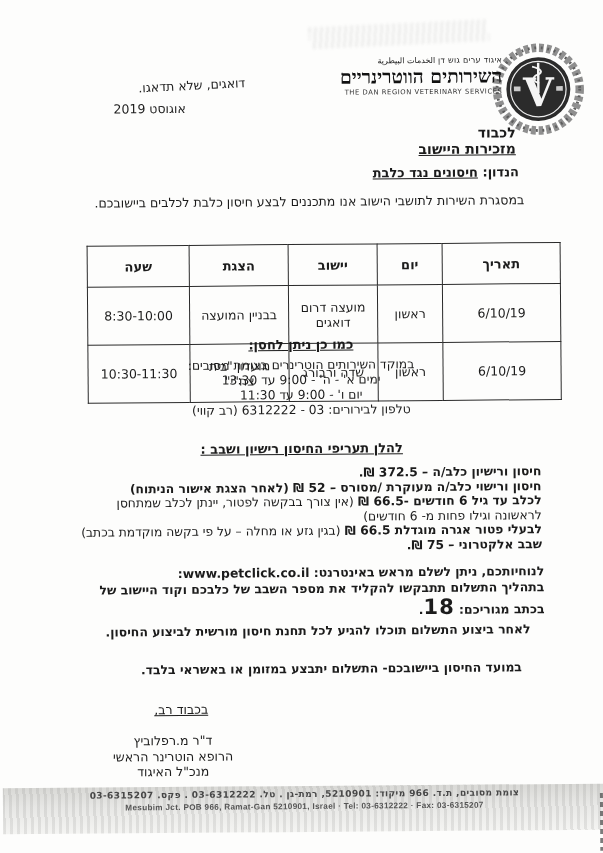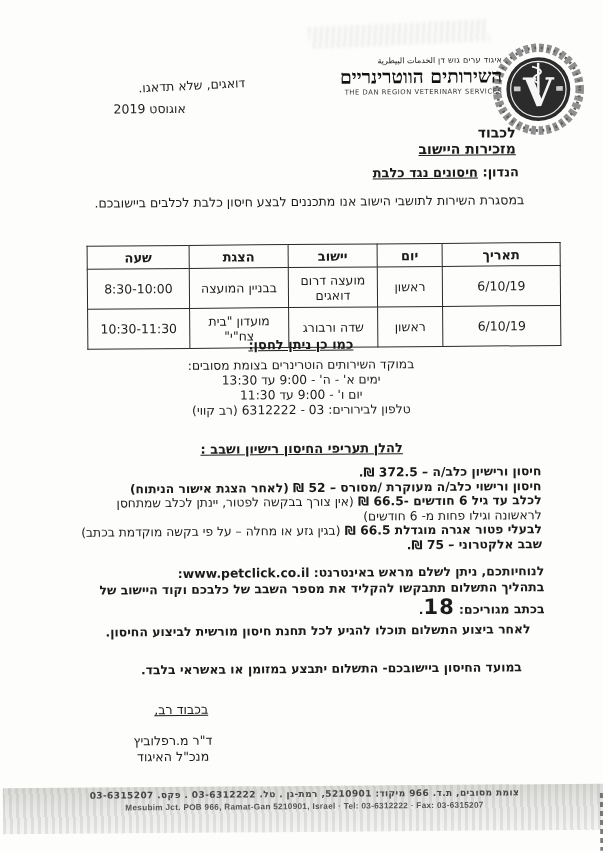--- a/index.html
+++ b/index.html
@@ -39,21 +39,21 @@
   .subject{right:82px;top:166px;font-size:13px;}
   .intro{right:77px;top:194px;width:470px;text-align:right;font-size:12.6px;}
   
   table.sched{
     left:88px;top:244px;width:473px;position:absolute;
     border-collapse:collapse;table-layout:fixed;
     direction:rtl;
   }
   table.sched th,table.sched td{
     border:1.7px solid #2a2a2a;text-align:center;vertical-align:middle;
-    padding:1px 3px;overflow:hidden;
+    padding:10px 3px;overflow:hidden;
   }
   table.sched th{font-size:13px;height:20px;}
   table.sched td{font-size:12.5px;}
   tr.r1 td{height:37px;}
   tr.r2 td{height:37px;}
   
   .centerblock{left:60px;top:337px;width:483px;text-align:center;}
   .centerblock .title{font-size:13px;margin-bottom:6px;}
   .centerblock .ln{font-size:12.3px;line-height:15px;}
   
@@ -188,20 +188,21 @@
       <span>בכתב מגוריכם: </span><span class="bignum">18</span><span>.</span>
     </div>
     <span class="after">לאחר ביצוע התשלום תוכלו להגיע לכל תחנת חיסון מורשית לביצוע החיסון.</span>
   </div>
 
   <div class="abs onsite rtl b">במועד החיסון ביישובכם- התשלום יתבצע במזומן או באשראי בלבד.</div>
 
   <div class="abs closing rtl">בכבוד רב,</div>
   <div class="abs sig rtl">
     <div>ד"ר מ.רפלוביץ</div>
+    <div>הרופא הוטרינר הראשי</div>
     <div>מנכ"ל האיגוד</div>
   </div>
 
   <div class="abs footerband"></div>
   <div class="abs f-he rtl">צומת מסובים, ת.ד. 966 מיקוד: 5210901, רמת-גן . טל. 03-6312222 . פקס. 03-6315207</div>
   <div class="abs f-en" dir="ltr">Mesubim Jct. POB 966, Ramat-Gan 5210901, Israel · Tel: 03-6312222 · Fax: 03-6315207</div>
   <div class="abs edge-artifact"></div>
 
 </div>
 

